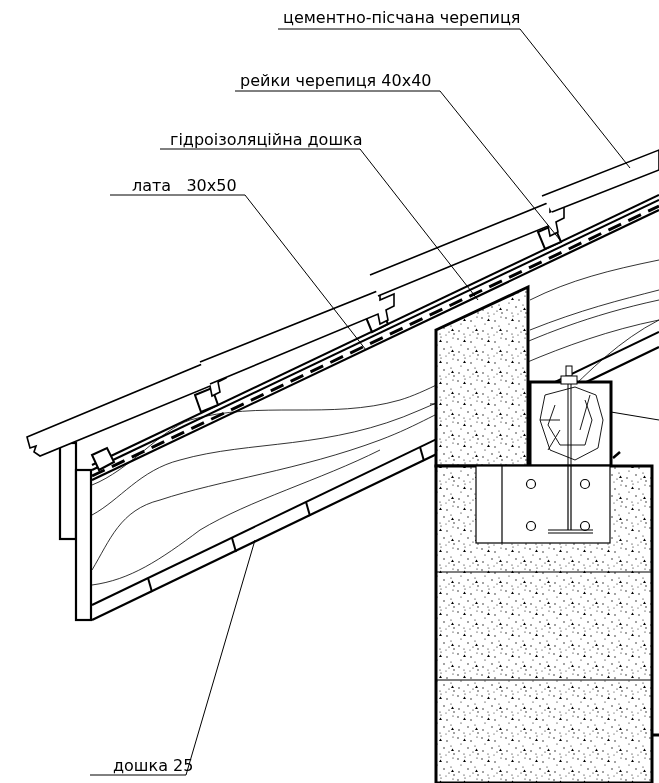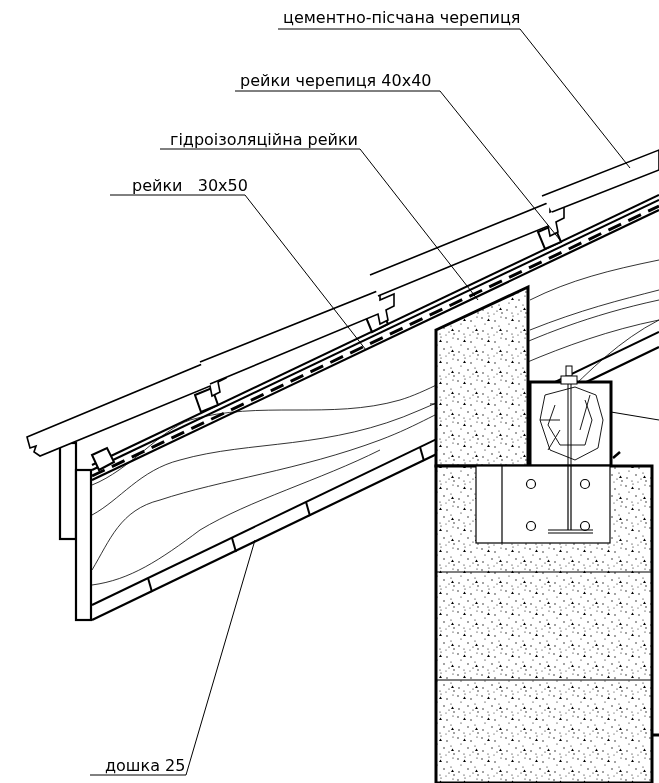--- a/index.html
+++ b/index.html
@@ -127,15 +127,15 @@
   <g fill="none" stroke="#000" stroke-width="1">
     <line x1="611" y1="412" x2="659" y2="420"></line>
     <line x1="613" y1="458" x2="620" y2="452" stroke-width="2.5"></line>
     <line x1="430" y1="404" x2="436" y2="404"></line>
     <line x1="652" y1="735" x2="659" y2="735" stroke-width="3"></line>
   </g>
 </svg>
 
 <div class="label" style="left:283px;top:10px;">цементно-пісчана черепиця</div>
 <div class="label" style="left:240px;top:73px;">рейки черепиця 40х40</div>
-<div class="label" style="left:170px;top:132px;">гідроізоляційна рейки</div>
-<div class="label" style="left:132px;top:178px;white-space:pre;">рейки   30х50</div>
-<div class="label" style="left:105px;top:758px;">дошка 25</div>
+<div class="label" style="left:170px;top:132px;">гідроізоляційна дошка</div>
+<div class="label" style="left:132px;top:178px;white-space:pre;">лата   30х50</div>
+<div class="label" style="left:113px;top:758px;">дошка 25</div>
 
 </body></html>

